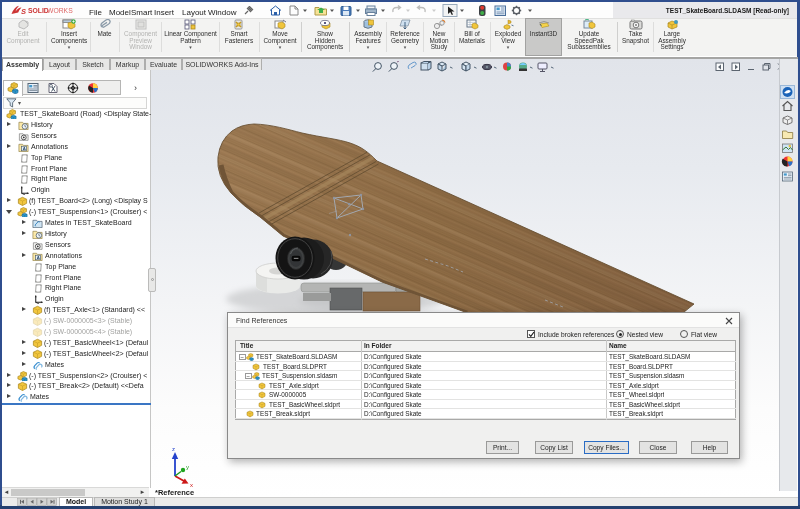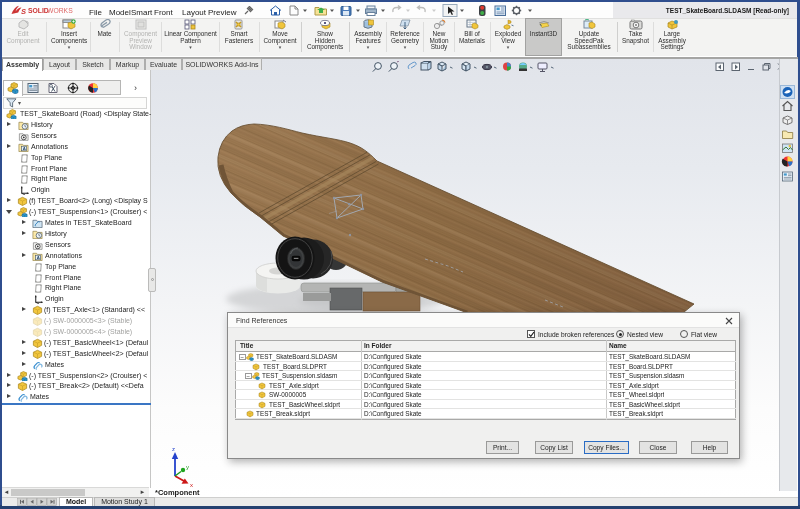--- a/index.html
+++ b/index.html
@@ -46,23 +46,23 @@
 <div class="abs" style="left:611px;top:0;width:184px;height:16px;background:#e9e9ec"></div>
 <svg class="abs" style="left:8px;top:3px" width="68" height="11" viewBox="0 0 68 11">
 <path d="M1.5 9 Q4.5 1.5 9 0.8 Q6 4 5.5 6.5 Q8.5 2.2 11.5 2.4 Q8.8 5 8.2 7.6 Z" fill="#c33"></path>
 <text x="11" y="8.5" font-size="7.5" font-weight="bold" font-style="italic" fill="#c33">S</text>
 <text x="18" y="8" font-size="6.8" font-weight="bold" fill="#c33">SOLID</text>
 <text x="37" y="8" font-size="6.8" fill="#d66">WORKS</text>
 </svg>
 <span style="left:87px">File</span>
       <span style="left:107px">Model</span>
       <span style="left:129px">Smart</span>
-      <span style="left:152px">Front</span>
+      <span style="left:152px">Insert</span>
       <span style="left:180px">Layout</span>
-      <span style="left:206px">Preview</span>
+      <span style="left:206px">Window</span>
 <svg class="abs" style="left:242px;top:4px" width="10" height="9" viewBox="0 0 10 9">
         <path d="M1 8 L4 5 M3 2 L7 6 M5 0 L9 4 M4 1 L8 5" stroke="#666" stroke-width="1.2" fill="none"></path>
       </svg>
 <svg class="abs" style="left:265px;top:2px" width="270" height="13" viewBox="0 0 270 13">
 <g fill="none" stroke-width="1">
 <path d="M3 6.5 L8.5 2 L14 6.5 M4.5 5.5 V11 H12.5 V5.5" stroke="#2b5fa8"></path>
           <rect x="7" y="8" width="3" height="3" fill="#2b5fa8" stroke="none"></rect>
 <g>
             <path d="M23 2 h5 l3 3 v6 h-8 Z" fill="#fdfdfd" stroke="#888"></path>
             <path d="M28 2 v3 h3" stroke="#888"></path>
@@ -730,21 +730,21 @@
 <path d="M24,393 L20.8,400 L27.2,400 Z" fill="#2442cc"></path>
 <text x="21" y="392" font-size="6" fill="#2442cc">z</text>
 <path d="M24,417 L33,422" stroke="#cc1818" stroke-width="1.8"></path>
 <path d="M37.5,424.5 L30.5,424.8 L33.8,419.4 Z" fill="#cc1818"></path>
 <text x="39" y="428" font-size="6" fill="#cc1818">x</text>
 <path d="M24,417 L30,412.5" stroke="#1a9a1a" stroke-width="1.4"></path>
 <circle cx="32" cy="411" r="2.2" fill="#1fa51f"></circle>
 <text x="35" y="410" font-size="6" fill="#1a9a1a">y</text>
 </g>
 </svg>
-<div class="abs" style="left:155px;top:488px;font-size:7.5px;font-weight:bold;color:#1a1a1a">*Component</div>
+<div class="abs" style="left:155px;top:488px;font-size:7.5px;font-weight:bold;color:#1a1a1a">*Reference</div>
 
 <div class="abs" style="left:779px;top:59px;width:18px;height:432px;background:#e7e9ec;border-left:1px solid #c7cacf"></div>
 <div class="abs" style="left:780px;top:85px;width:15px;height:14px;background:#cfe0f2;border:1px solid #9ab8d8"></div>
 <svg class="abs" style="left:781px;top:86px" width="13" height="97" viewBox="0 0 13 97">
 <g>
 <circle cx="6.5" cy="6" r="5" fill="#1a63b8"></circle>
         <path d="M3 7 Q6.5 2 10 5 Q8 8.6 3 7 Z" fill="#fff"></path>
 <g transform="translate(0,14)">
           <path d="M1.5 6 L6.5 1.5 L11.5 6 M3 5 V10.5 H10 V5" fill="none" stroke="#555" stroke-width="1.1"></path>
         </g>

